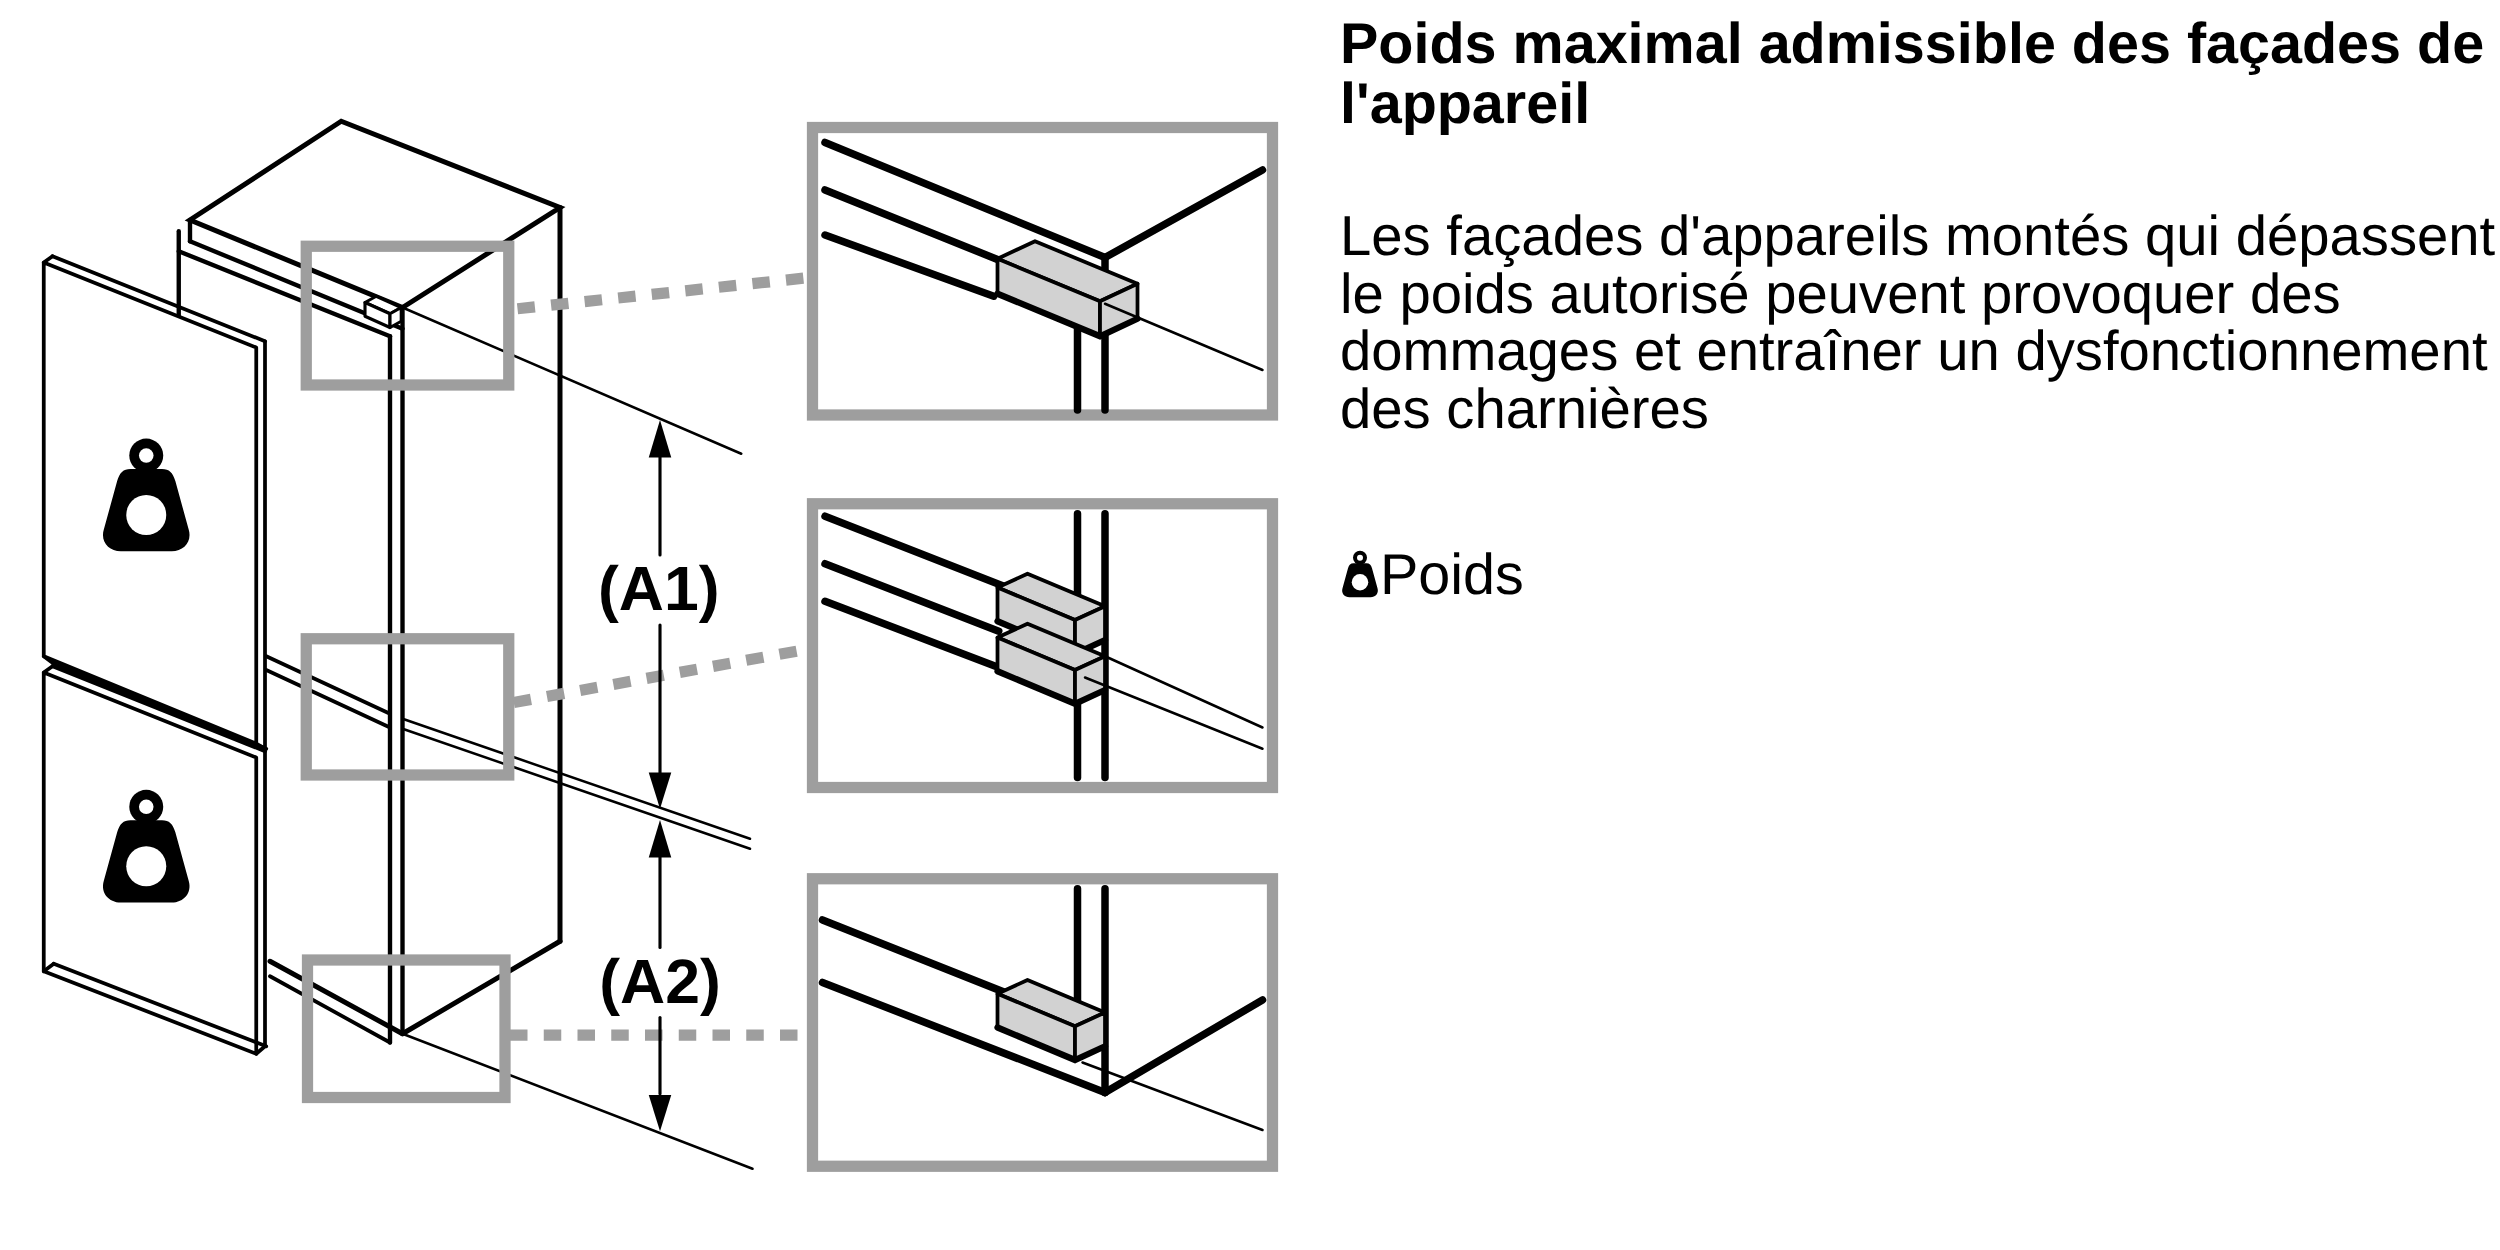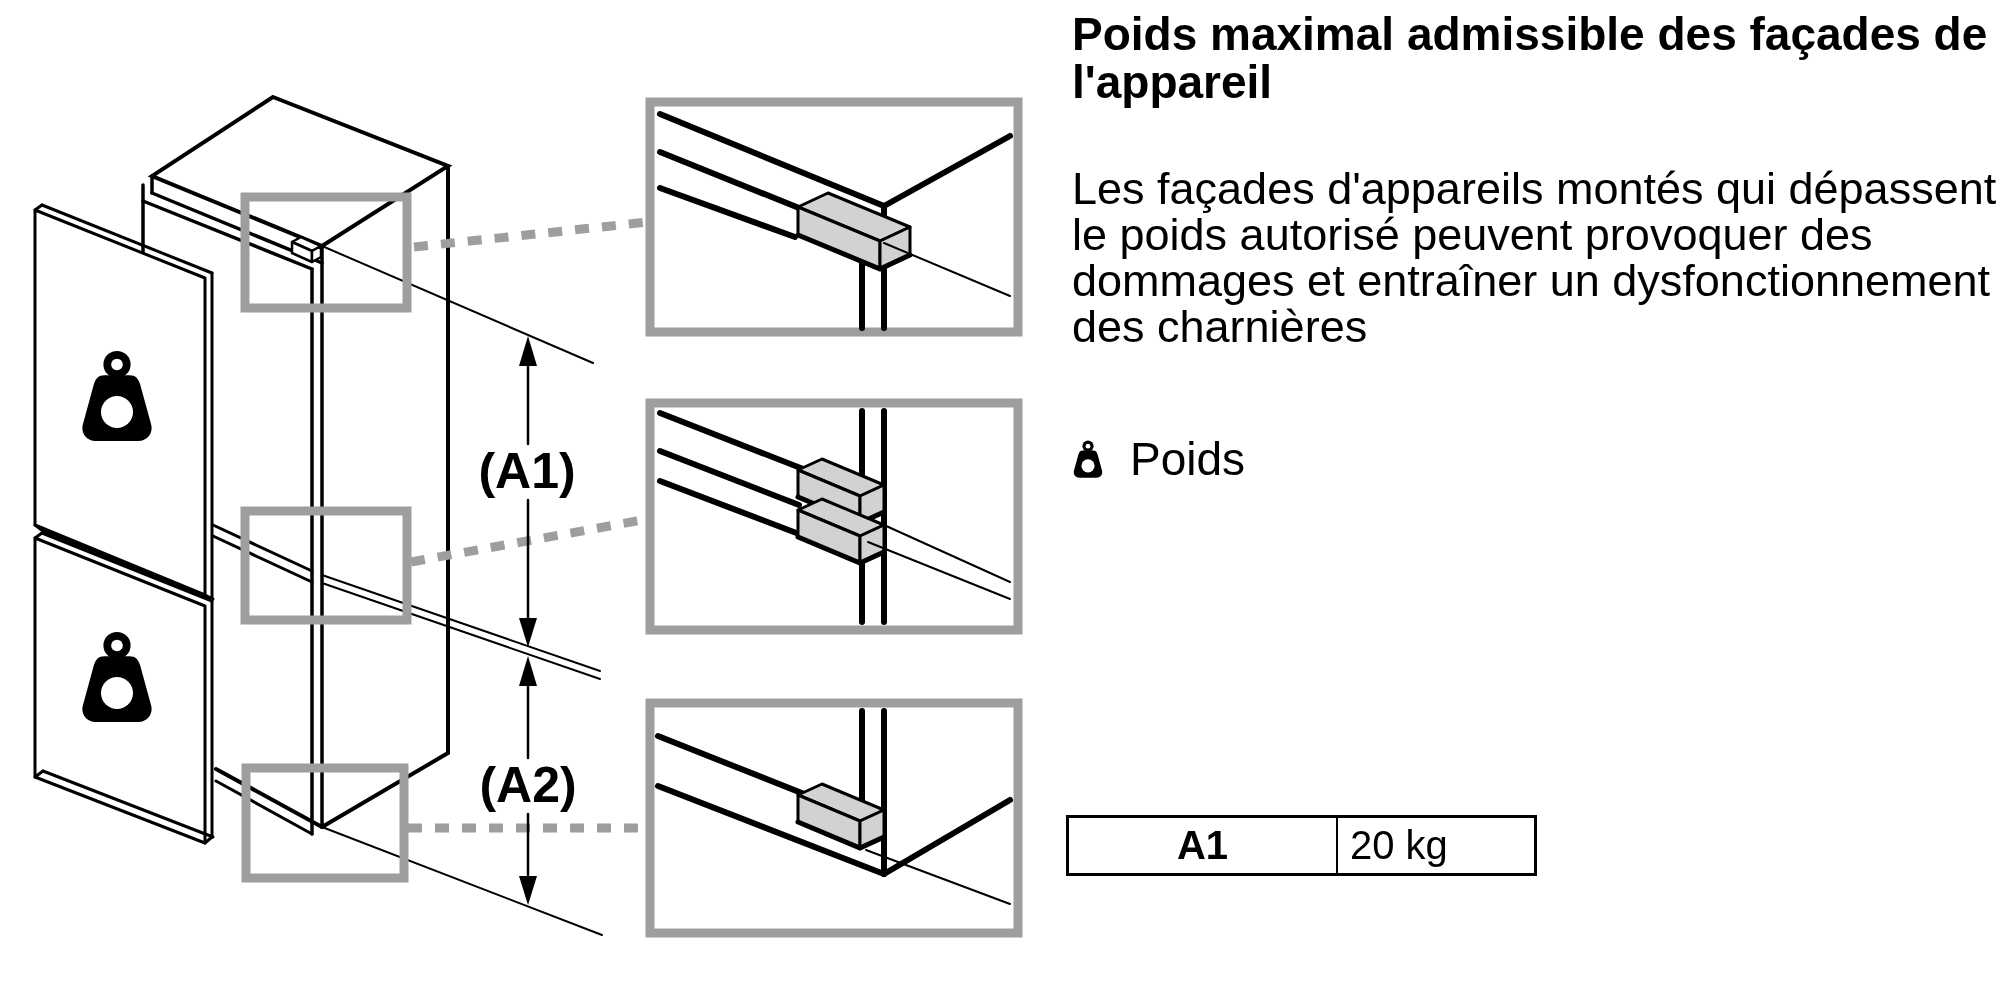--- a/index.html
+++ b/index.html
@@ -13,21 +13,21 @@
   .callout{stroke-width:9;}
   .leader{stroke-width:9;stroke-dasharray:14 13;}
   .detailbox{stroke-width:9;fill:#ffffff;}
   .bracket{fill:#d2d2d2;stroke:#000;stroke-width:3;stroke-linejoin:round;}
   .whitehinge{fill:#ffffff;stroke:#000;stroke-width:2.5;stroke-linejoin:round;}
   .doorface{fill:#ffffff;stroke:#000;stroke-width:3;stroke-linejoin:round;}
   .arrow{fill:#000;stroke:none;}
   .dimtext{font-family:"Liberation Sans",sans-serif;font-weight:bold;font-size:50px;fill:#000;text-anchor:middle;}
   .title{position:absolute;left:1072px;top:10px;width:940px;font-size:46px;font-weight:bold;line-height:48px;}
   .para{position:absolute;left:1072px;top:166px;width:940px;font-size:45px;line-height:46px;}
-  .legend{position:absolute;left:1072px;top:436px;display:flex;align-items:center;gap:26px;height:46px;justify-content:center;}
+  .legend{position:absolute;left:1072px;top:436px;display:flex;align-items:center;height:46px;justify-content:center;}
   .legend-label{font-size:46px;}
   .wtable{position:absolute;left:1066px;top:815px;border-collapse:collapse;table-layout:fixed;}
   .wtable td{border:2px solid #000;height:55px;font-size:40px;padding:0;}
   .wtable{border:3px solid #000;}
   .wtable td.key{width:267px;text-align:center;font-weight:bold;}
   .wtable td.val{width:184px;text-align:left;padding-left:12px;font-weight:normal;}
 </style>
 </head>
 <body>
 
@@ -179,20 +179,16 @@
 
   <div class="legend">
     <svg width="32" height="40" viewBox="0 0 80 100">
       <use href="#wicon" width="80" height="100"></use>
     </svg>
     <span class="legend-label">Poids</span>
   </div>
 
   <table class="wtable">
     <tbody>
-      <tr>
-        <td class="key">A1</td>
-        <td class="val">20 kg</td>
-      </tr>
     </tbody>
   </table>
 
 </div>
 
 </body></html>

